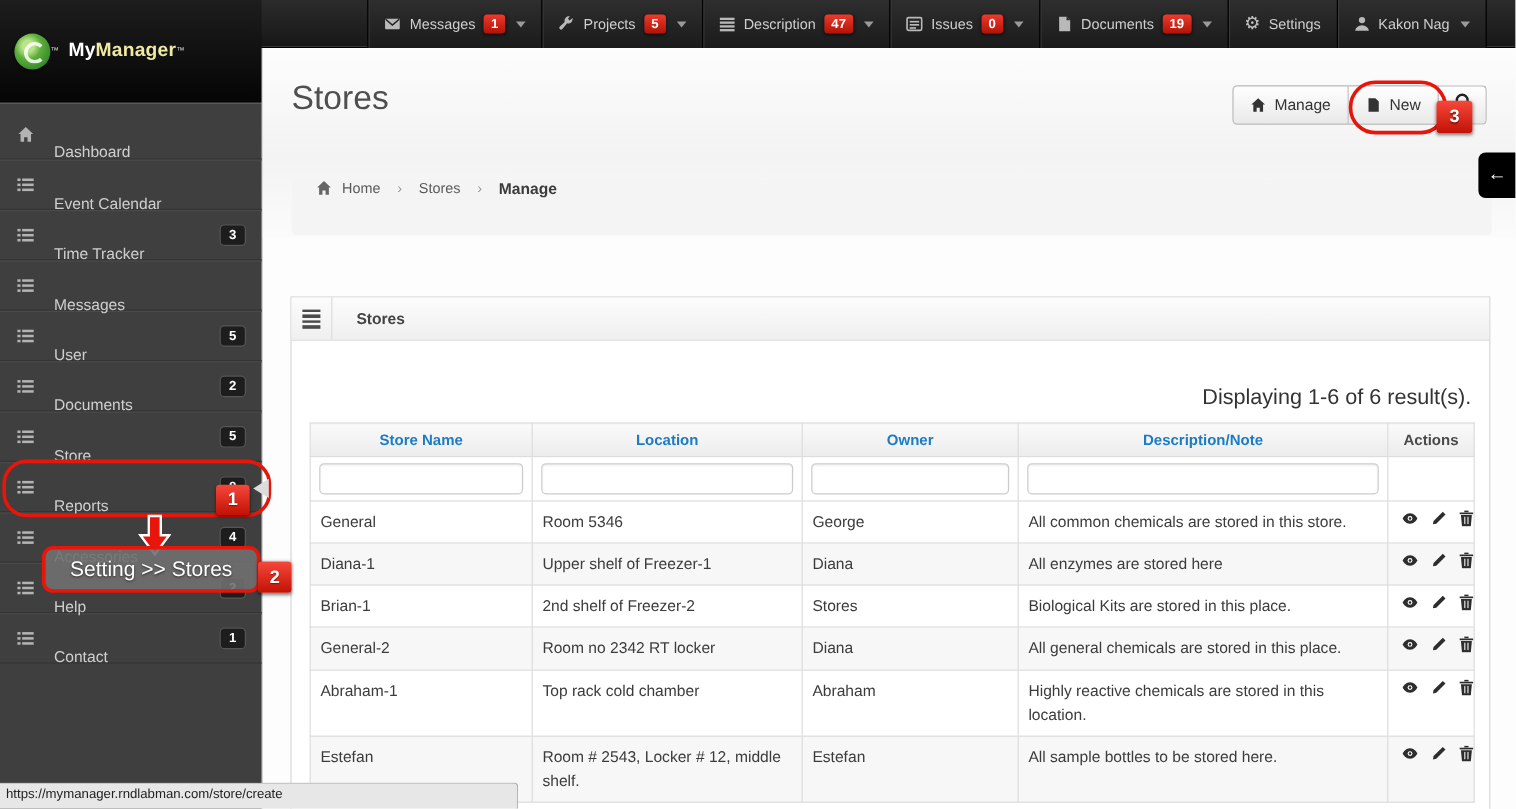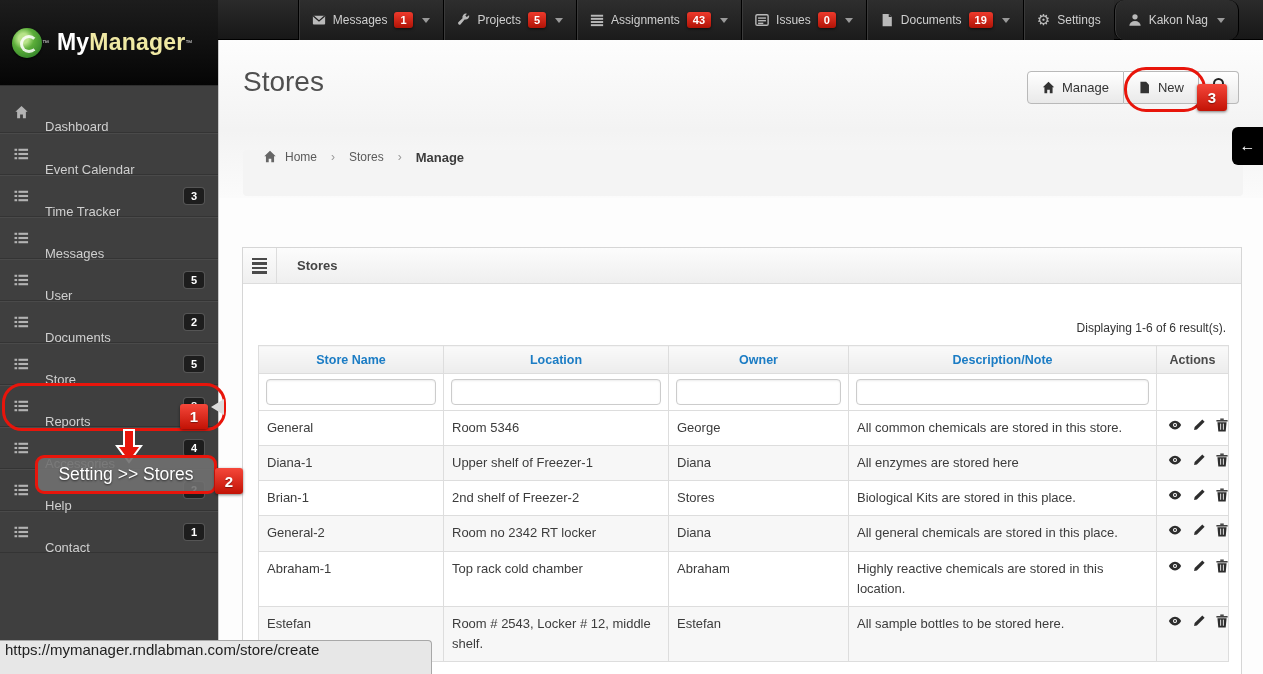--- a/index.html
+++ b/index.html
@@ -6,40 +6,40 @@
   html,body { width:1263px; height:674px; overflow:hidden; }
   body { font-family:"Liberation Sans", sans-serif; background:#fbfbfb; position:relative; }
 
   
   .topbar { position:absolute; left:0; top:0; width:1263px; height:40px;
     background:linear-gradient(#2b2b2b,#171717); border-bottom:1px solid #000; z-index:5; }
   .topnav { position:absolute; right:24px; top:0; height:40px; display:flex; align-items:stretch; }
   .nav-item { display:flex; align-items:center; gap:7px; padding:0 13px; color:#cfcfcf;
     font-size:12px; cursor:pointer; border-left:1px solid #000;
     box-shadow:inset 1px 0 0 #3a3a3a; background:linear-gradient(#2e2e2e,#1b1b1b); }
-  .nav-item:last-child { border-right:1px solid #000;border-radius:10px; }
+  .nav-item:last-child { border-right:1px solid #000; }
   .nav-icon { width:14px; height:14px; color:#b9b9b9; display:inline-flex; }
   .nav-icon svg { width:14px; height:14px; fill:currentColor; }
   .gear-glyph { font-size:15px; line-height:14px; color:#c0c0c0; }
   .red-badge { background:linear-gradient(#ee3a2c,#b01306); color:#fff; font-weight:bold;
     font-size:11px; padding:2px 6px; border-radius:3px; box-shadow:0 1px 3px rgba(0,0,0,.6);
     min-width:10px; text-align:center; }
   .caret { width:0; height:0; border-left:4px solid transparent; border-right:4px solid transparent;
     border-top:5px solid #9a9a9a; margin-left:2px; }
 
   
   .logo-box { position:absolute; left:0; top:0; width:218px; height:86px;
     background:linear-gradient(#1d1d1d,#050505); z-index:6; display:flex; align-items:center;
     padding-left:12px; border-bottom:1px solid #2f2f2f; }
   .logo-icon { width:30px; height:30px; border-radius:50%;
     background:radial-gradient(circle at 38% 35%, #b9e48a 0 18%, #5cae3a 40%, #1f6e22 100%);
     position:relative; box-shadow:0 1px 2px rgba(0,0,0,.8); }
   .logo-icon::after { content:""; position:absolute; left:8px; top:7px; width:12px; height:12px;
     border:3px solid rgba(255,255,255,.85); border-right-color:transparent; border-radius:50%; }
-  .brand { margin-left:8px; font-size:23px; font-weight:bold; letter-spacing:.2px; }
+  .brand { margin-left:8px; font-size:16px; font-weight:bold; letter-spacing:.2px; }
   .brand-my { color:#fff; } .brand-mgr { color:#f0e9a4; }
   .tm { font-size:7px; color:#ddd; vertical-align:18px; font-weight:normal; }
 
   
   .sidebar { position:absolute; left:0; top:86px; width:218px; height:588px; background:#3f3f3f; z-index:4; }
   .side-list { list-style:none; margin-top:5px; }
   .side-item { height:42px; display:flex; align-items:center; padding:0 14px; color:#cfcfcf;
     font-size:13px; border-top:1px solid #4a4a4a; border-bottom:1px solid #343434; cursor:pointer; }
   .side-item:first-child { border-top:none; }
   .side-icon { width:16px; height:14px; margin-right:15px; color:#b3b3b3; display:inline-flex; }
@@ -80,21 +80,21 @@
   .panel { position:absolute; left:242px; top:247px; width:1000px; background:#fff;
     border:1px solid #d6d6d6; z-index:3; }
   .panel-head { height:36px; background:linear-gradient(#fcfcfc,#efefef); border-bottom:1px solid #ddd;
     display:flex; align-items:center; }
   .panel-burger { width:34px; height:100%; border-right:1px solid #ddd; display:flex;
     align-items:center; justify-content:center; cursor:pointer; }
   .burger-bars { width:15px; }
   .burger-bars div { height:2.5px; background:#4a4a4a; margin:2px 0; }
   .panel-title { margin-left:20px; font-size:13px; font-weight:bold; color:#444; }
   .panel-body { padding:15px 15px 28px 15px; }
-  .grid-summary { text-align:right; font-size:12px; color:#333; margin:22px 0 10px; }
+  .grid-summary { text-align:right; font-size:18px; color:#333; margin:22px 0 10px; }
 
   table.grid { border-collapse:collapse; width:970px; table-layout:fixed; font-size:13px; color:#3c3c3c; }
   .grid th, .grid td { border:1px solid #ddd; }
   .grid thead th { background:linear-gradient(#fafafa,#ececec); height:28px; font-size:12.5px; }
   .grid thead th a { color:#1b7cc4; text-decoration:none; }
   .grid thead th.actions-h { color:#4a4a4a; }
   .col-name{width:185px;} .col-loc{width:225px;} .col-owner{width:180px;}
   .col-desc{width:308px;} .col-act{width:72px;}
   .filter-row td { padding:5px 7px; background:#fff; height:36px; }
   .filter-row input { width:100%; height:26px; border:1px solid #ccc; border-radius:4px;
@@ -117,23 +117,23 @@
     border-top:8px solid transparent; border-bottom:8px solid transparent; }
   .arrow-down { left:115px; top:428px; width:28px; height:36px; }
   .ann-tooltip { left:35px; top:455px; width:182px; height:39px; background:rgba(112,112,112,.9);
     border:3px solid #e8150b; border-radius:9px; color:#fff; font-size:17.5px;
     display:flex; align-items:center; justify-content:center; text-shadow:0 1px 2px rgba(0,0,0,.6); }
   .badge-2 { left:215px; top:468px; width:28px; height:26px; }
   .new-ellipse { left:1124px; top:67px; width:82px; height:45px; border-radius:22px; }
   .badge-3 { left:1197px; top:84px; width:30px; height:27px; }
 
   
-  .statusbar { position:absolute; left:0; bottom:0; width:432px; height:34px; background:#e7e7e7;
+  .statusbar { position:absolute; left:0; bottom:0; width:432px; height:22px; background:#e7e7e7;
     border-top:1px solid #a8a8a8; border-right:1px solid #a8a8a8; border-radius:0 4px 0 0;
-    font-size:15px; color:#222; line-height:18px; padding-left:5px; z-index:30; }
+    font-size:11px; color:#222; line-height:18px; padding-left:5px; z-index:30; }
 </style>
 </head>
 <body>
 
 <div class="topbar">
   <div class="topnav">
     <div class="nav-item">
       <span class="nav-icon">
         <svg viewBox="0 0 16 16">
             <rect x="1" y="3" width="14" height="10" rx="1"></rect>
@@ -156,22 +156,22 @@
     </div>
     <div class="nav-item">
       <span class="nav-icon">
         <svg viewBox="0 0 16 16">
             <rect x="1" y="2" width="14" height="2.2"></rect>
             <rect x="1" y="5.6" width="14" height="2.2"></rect>
             <rect x="1" y="9.2" width="14" height="2.2"></rect>
             <rect x="1" y="12.8" width="14" height="2.2"></rect>
           </svg>
       </span>
-      <span>Assignments</span>
-      <span class="red-badge">43</span>
+      <span>Description</span>
+      <span class="red-badge">47</span>
       <span class="caret"></span>
     </div>
     <div class="nav-item">
       <span class="nav-icon">
         <svg viewBox="0 0 16 16">
             <rect x="1" y="2" width="14" height="12" rx="1.5" fill="none" stroke="currentColor" stroke-width="1.6"></rect>
             <rect x="3.5" y="5" width="9" height="1.6"></rect>
             <rect x="3.5" y="8" width="9" height="1.6"></rect>
             <rect x="3.5" y="11" width="6" height="1.6"></rect>
           </svg>

